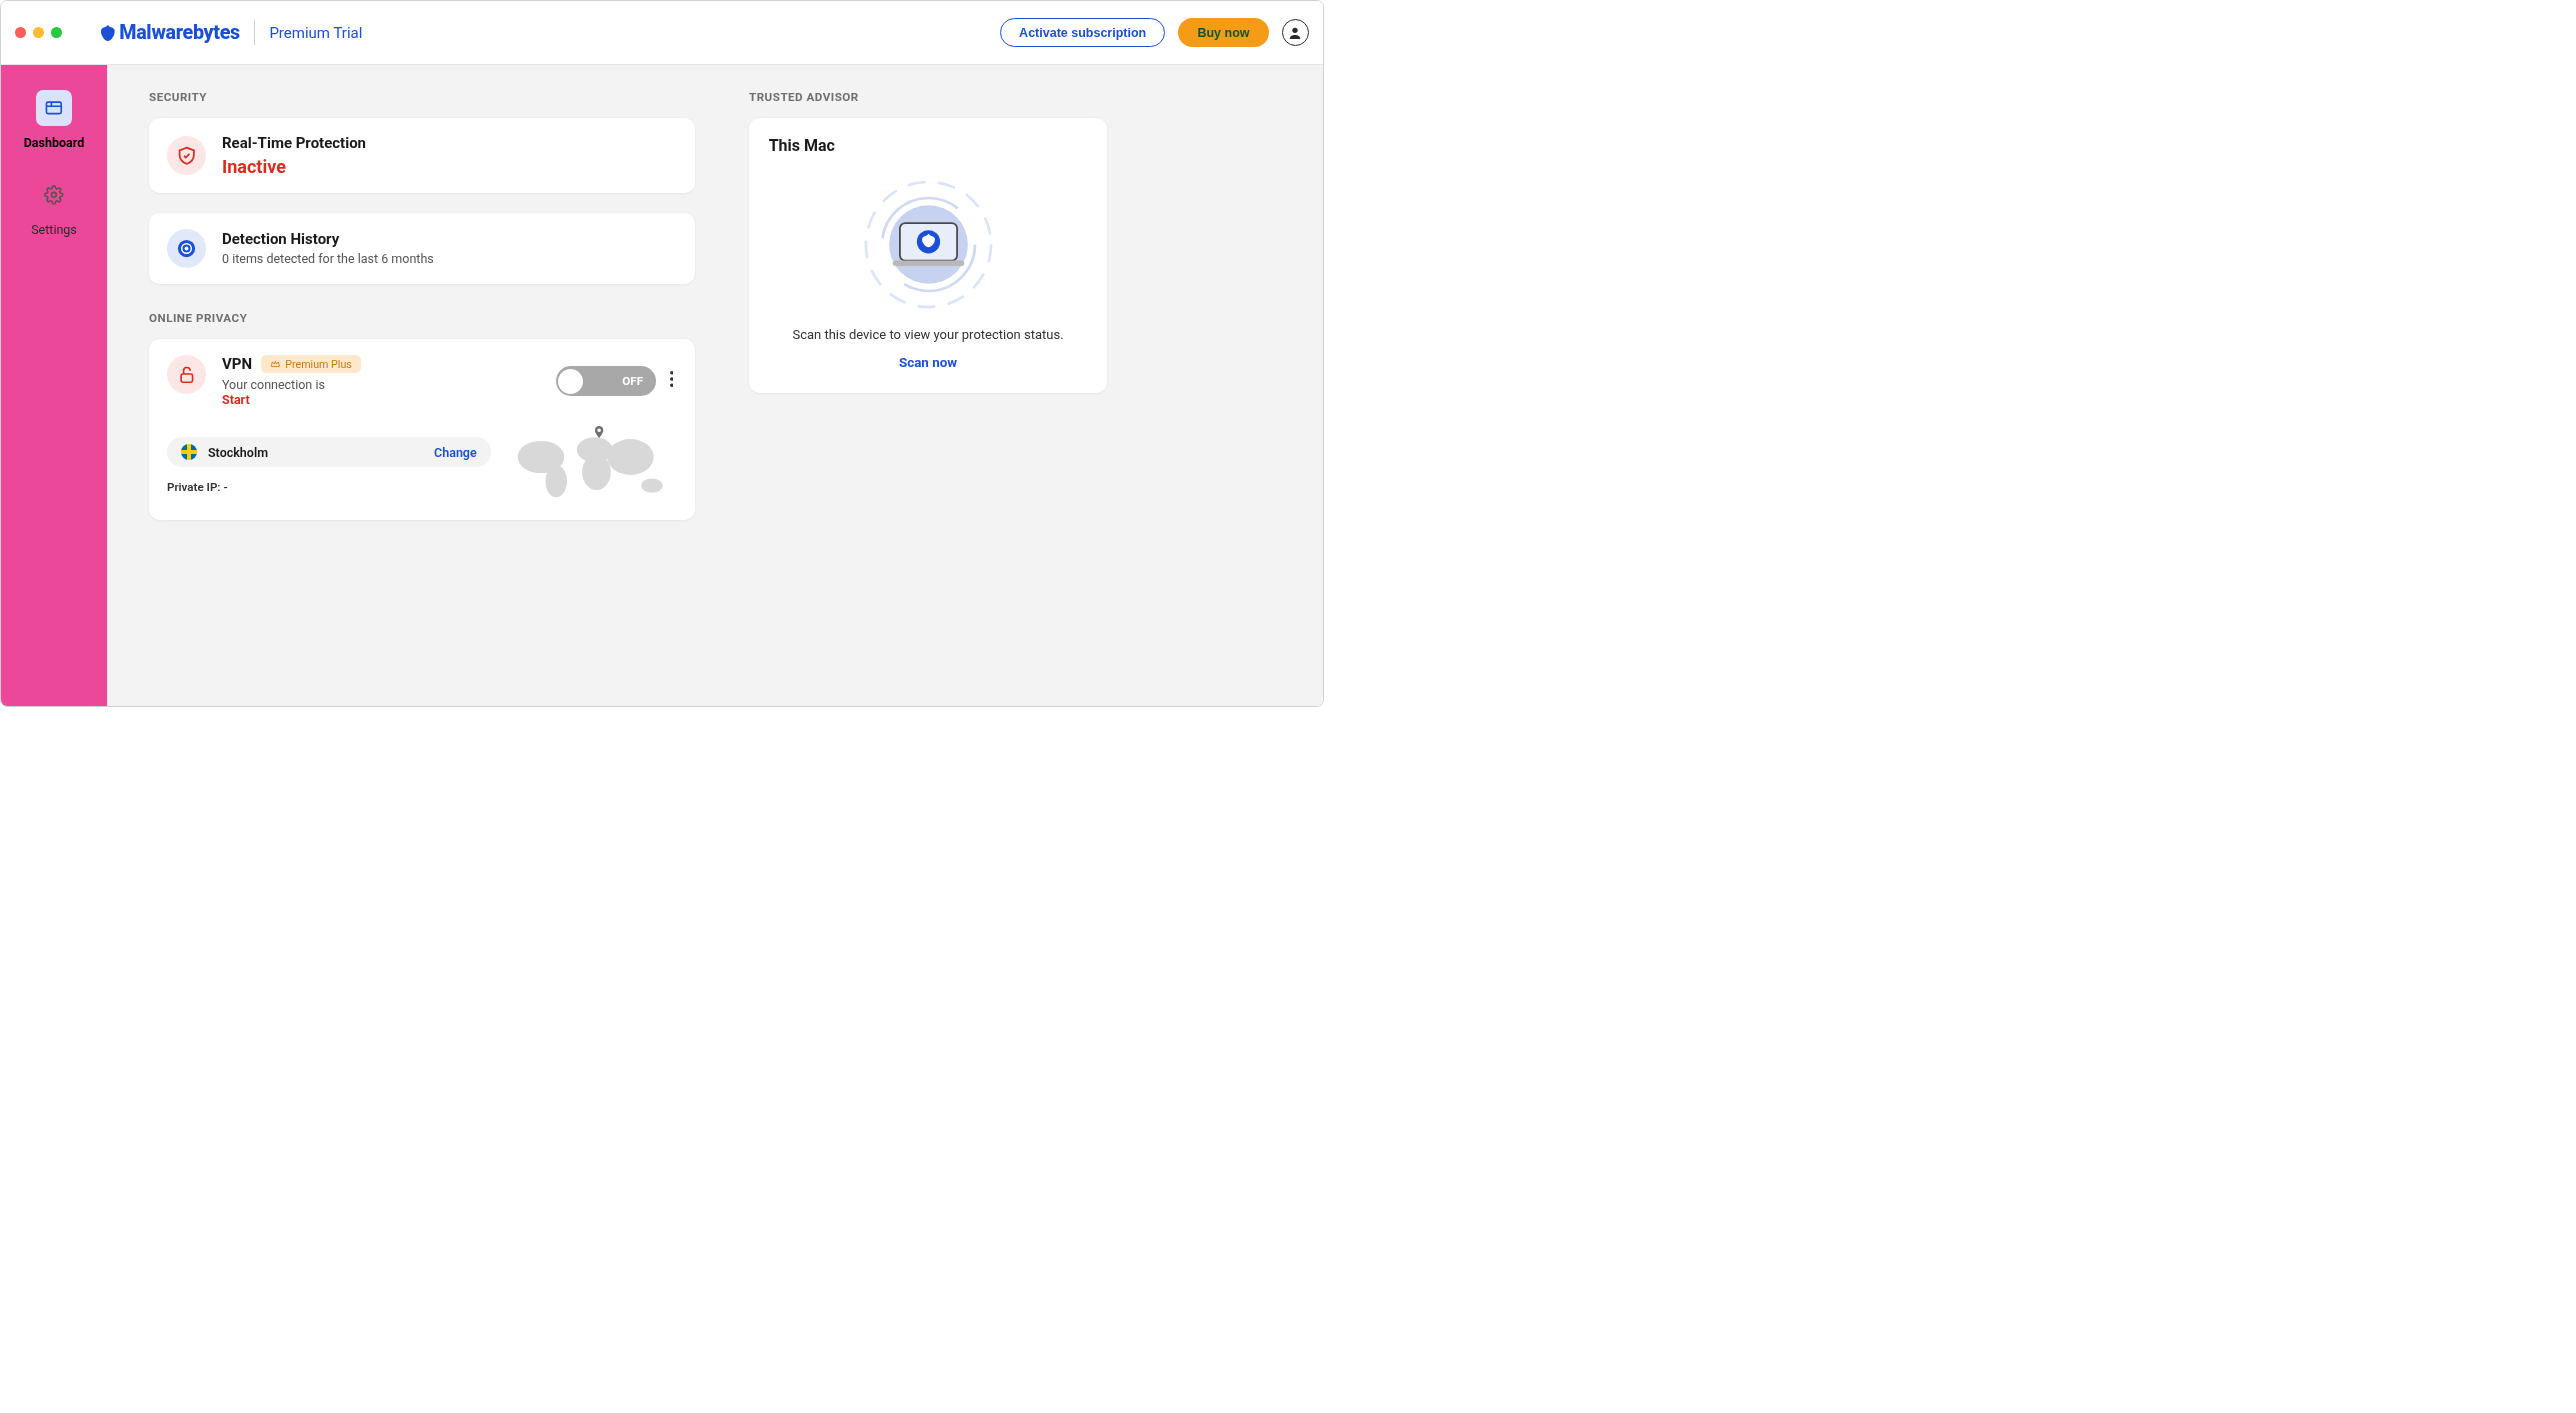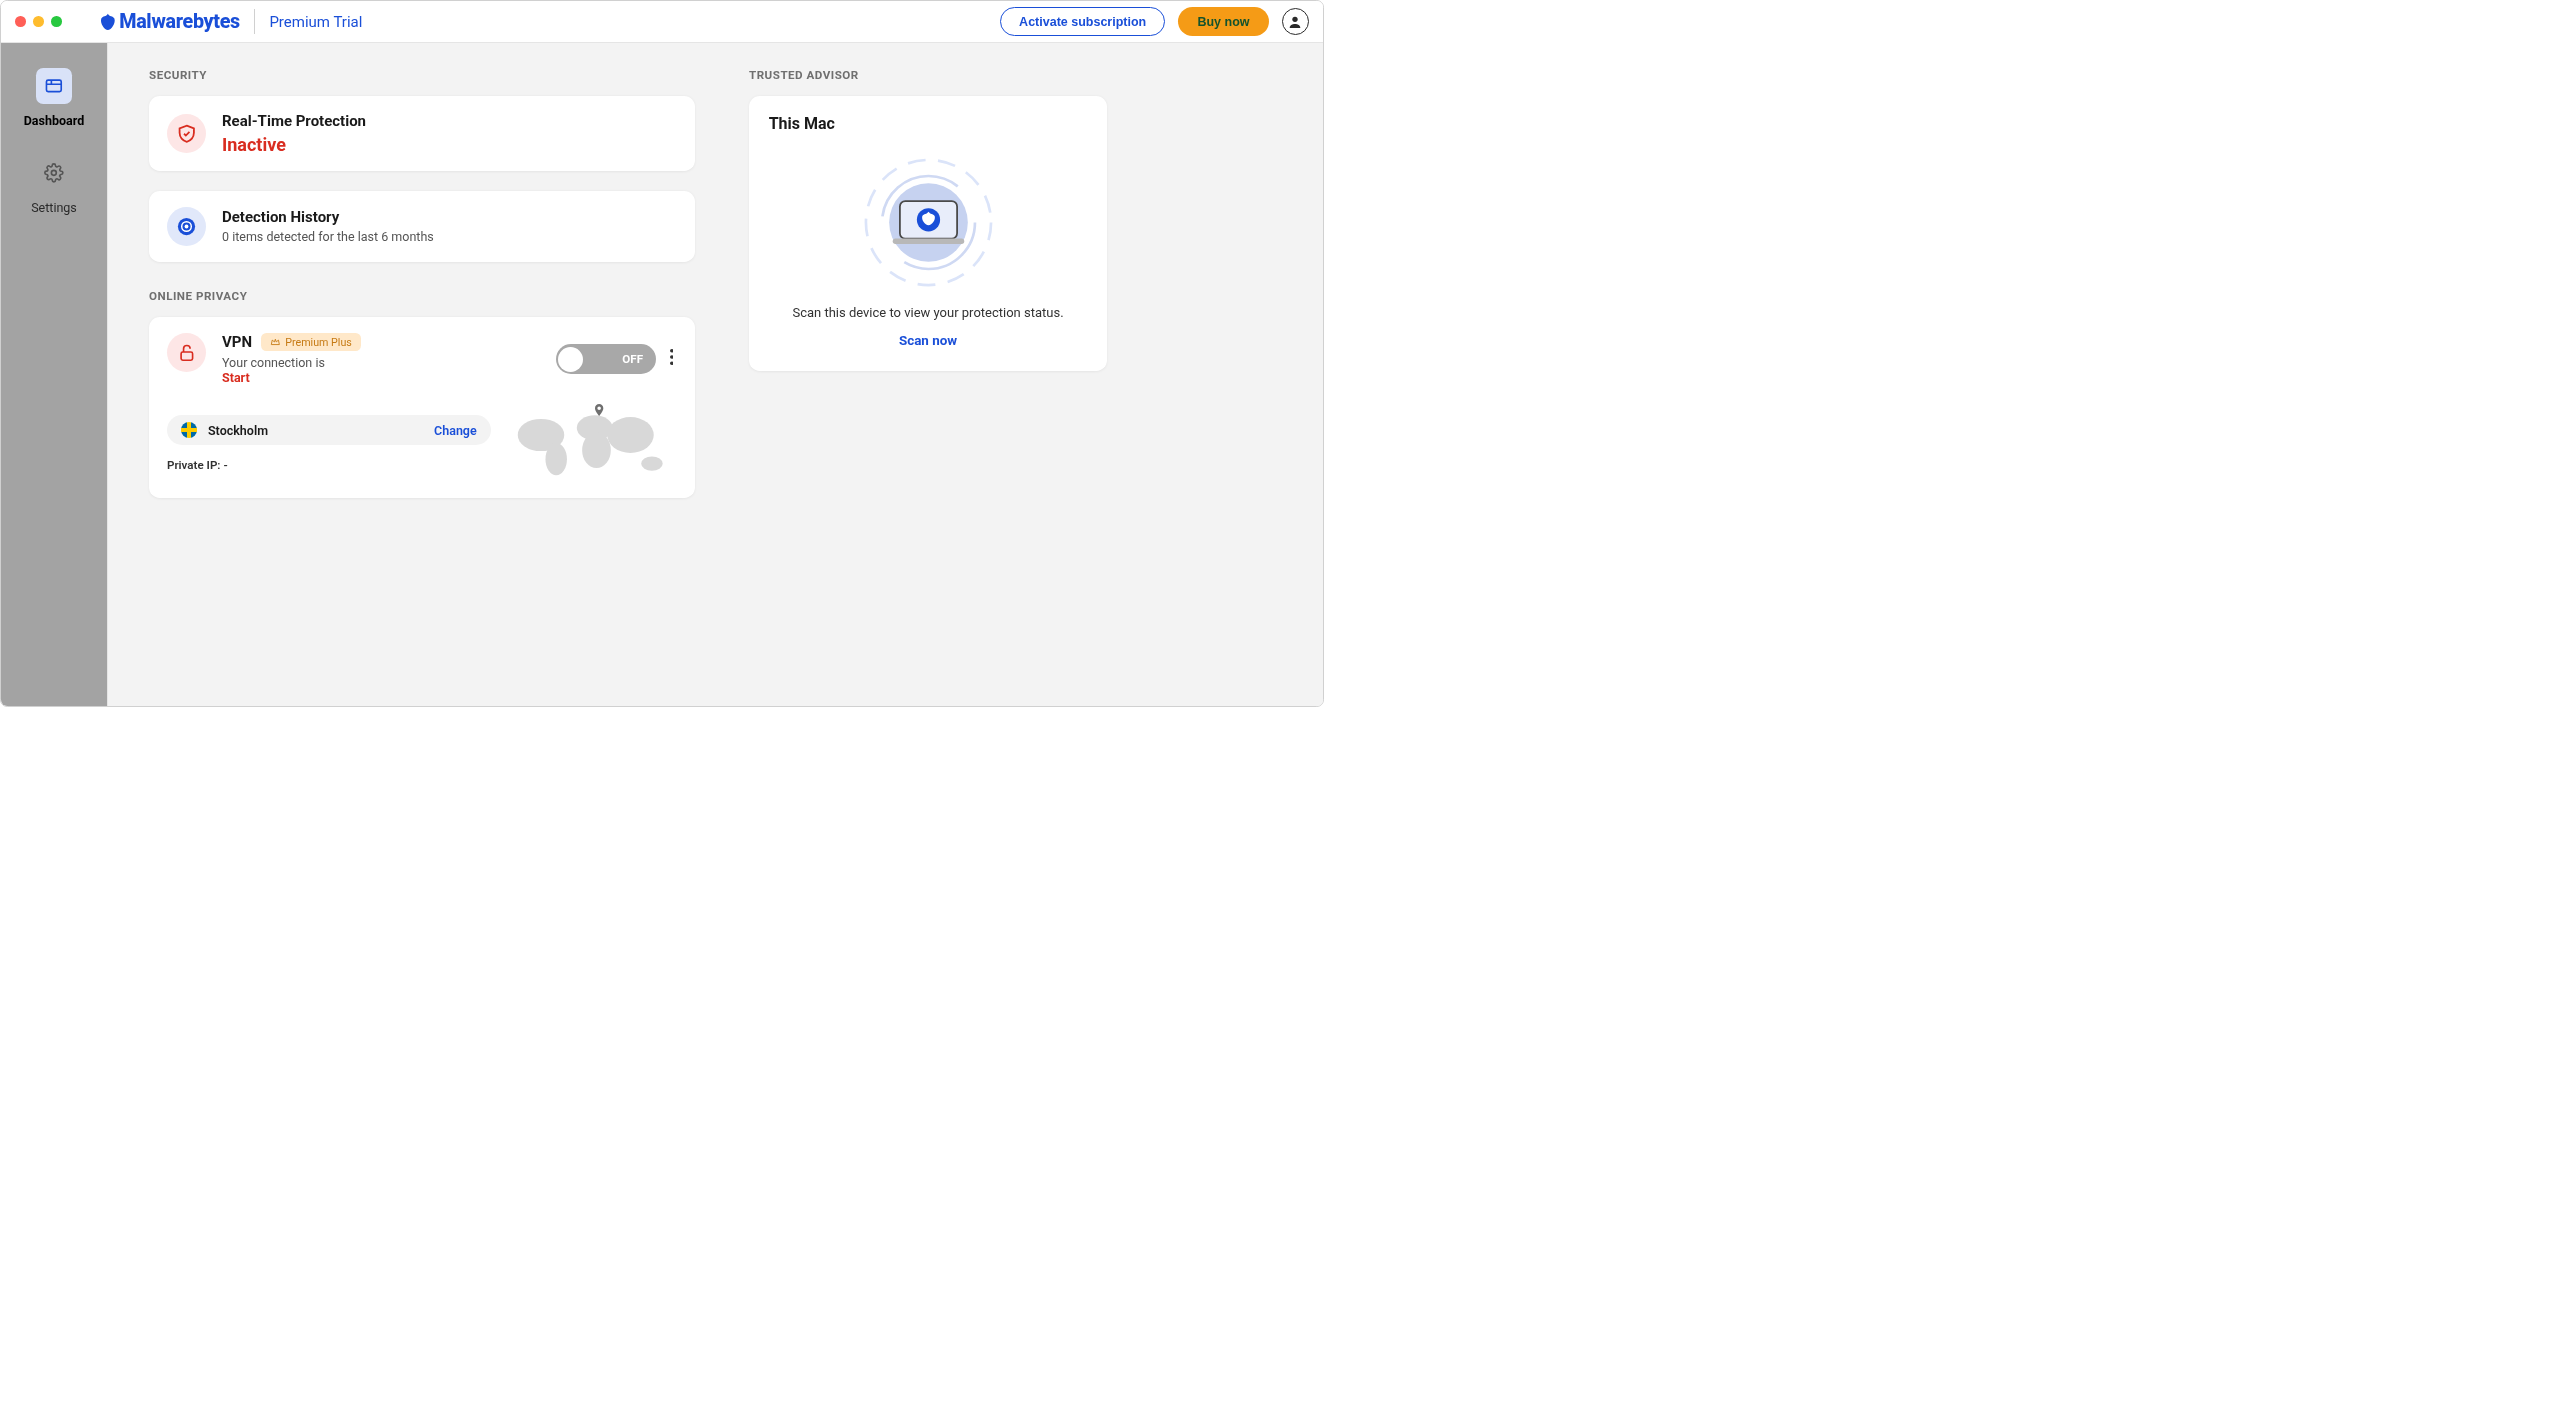--- a/index.html
+++ b/index.html
@@ -14,21 +14,21 @@
   .window {
     width: 100%;
     height: 100%;
     border-radius: 7.2px;
     border: 0.9px solid #d0d0d0;
     overflow: hidden;
     display: flex;
     flex-direction: column;
   }
   .titlebar {
-    height: 42px;
+    height: 64px;
     display: flex;
     align-items: center;
     padding: 0 14.3px;
     border-bottom: 0.9px solid #e5e5e5;
     background: #fff;
   }
   .traffic-lights { display: flex; gap: 7.2px; margin-right: 36px; }
   .tl { width: 10.7px; height: 10.7px; border-radius: 50%; }
   .tl.red { background: #ff5f57; }
   .tl.yellow { background: #febc2e; }
@@ -48,21 +48,21 @@
     padding: 7.2px 19.7px; border-radius: 894px; font-size:12.5px; font-weight:700; cursor:pointer;
   }
   .avatar {
     width:27px; height:27px; border-radius:50%;
     border:1.8px solid #2a2a2a; display:flex; align-items:center; justify-content:center;
     cursor:pointer;
   }
 
   .body-row { flex:1; display:flex; background:#f3f3f3; }
   .sidebar {
-    width: 107px; min-width:107px; background:#a3a3a3;
+    width: 107px; min-width:107px; background:#ec4899;
     border-right: 0.9px solid #e5e5e5;
     padding: 25px 20px; display:flex; flex-direction:column; align-items:center; gap:27px;
   }
   .side-item { display:flex; flex-direction:column; align-items:center; gap:9px; cursor:pointer; }
   .side-icon {
     width:36px; height:36px; border-radius:7.2px; display:flex; align-items:center; justify-content:center;
   }
   .side-item.active .side-icon { background:#d9e2f8; }
   .side-label { font-size:12.5px; color:#2a2a2a; }
   .side-item.active .side-label { font-weight:700; color:#000; }

